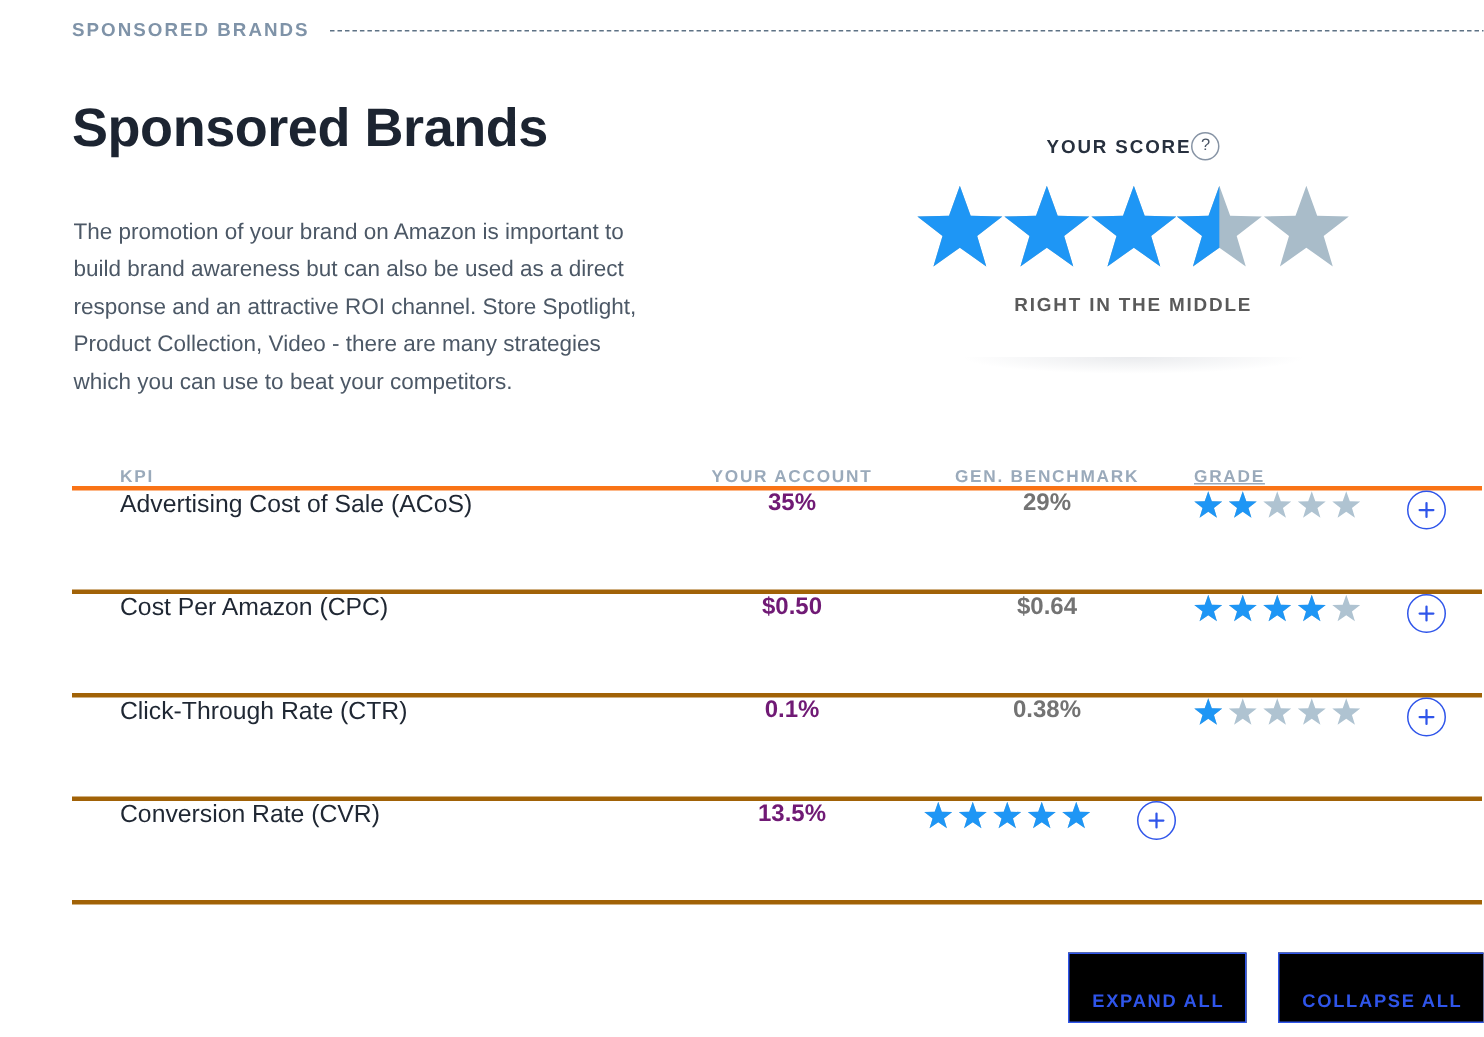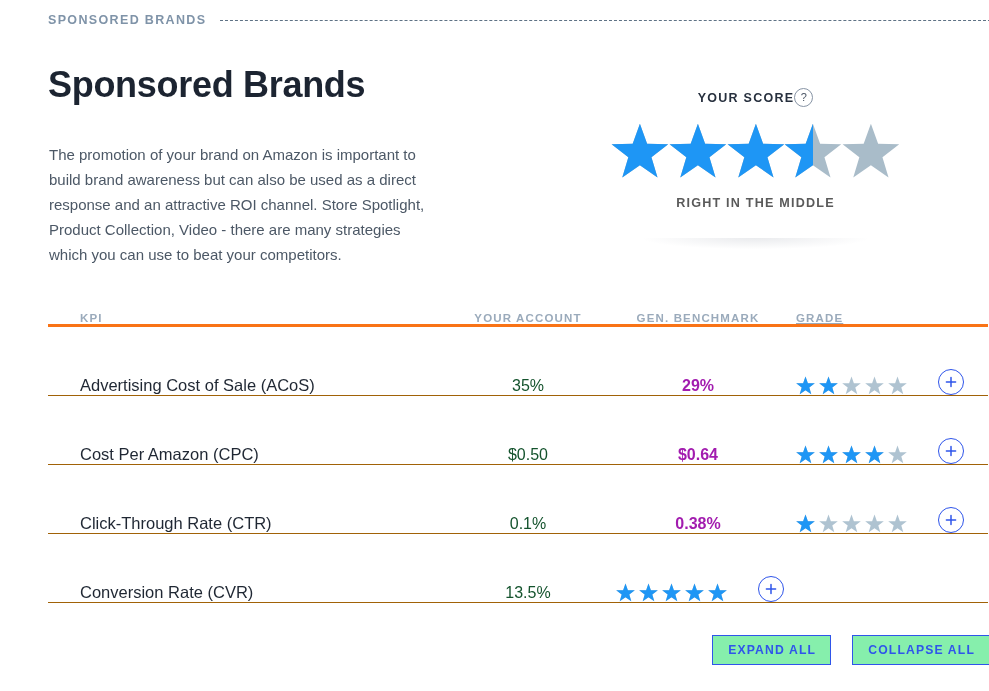--- a/index.html
+++ b/index.html
@@ -80,53 +80,53 @@
   .kpi-head div {
     font-size: 11.5px; font-weight: 700; letter-spacing: 1.15px; color: #9AAABB;
   }
   .c-kpi    { width: 400px; padding-left: 32px; }
   .c-acct   { width: 160px; text-align: center; }
   .c-bench  { width: 180px; text-align: center; }
   .c-grade  { width: 125px; text-align: left; padding-left: 8px; text-decoration: underline; }
   .c-action { width: 75px; text-align: center; }
 
   .kpi-row {
-    display: flex; align-items: flex-end; height: 69px;
-    border-bottom: 1px solid #a16207;
+    display: flex; align-items: flex-start; height: 69px;
+    border-bottom: 3px solid #a16207;
   }
   .kpi-name {
     font-size: 16.5px; color: #1F2733; font-weight: 400;
   }
   .kpi-acct {
-    font-size: 16px; font-weight: 400; color: #14532d;
+    font-size: 16px; font-weight: 700; color: #701a75;
   }
   .kpi-bench {
-    font-size: 16px; font-weight: 700; color: #a21caf;
+    font-size: 16px; font-weight: 700; color: #737373;
   }
   .kpi-grade { display: flex; align-items: center; gap: 4px; }
   .kpi-grade svg { display: block; }
 
   .plus-btn {
     width: 26px; height: 26px; border-radius: 50%;
     border: 1.4px solid #2F55EA; background: #fff;
     display: inline-flex; align-items: center; justify-content: center;
     cursor: pointer; padding: 0;
   }
   .plus-btn svg { display: block; }
 
   
   .footer-actions {
     position: absolute; right: 22px; top: 635px;
     display: flex; gap: 21px;
   }
   .ghost-btn {
-    border: 1.3px solid #2F55EA; background: #86efac; color: #2F55EA;
+    border: 1.3px solid #2F55EA; background: #000000; color: #2F55EA;
     font-family: "Liberation Sans", sans-serif;
     font-size: 12.2px; font-weight: 700; letter-spacing: 1.15px;
-    padding: 7px 14px 7px 15px; cursor: pointer; border-radius: 0;
+    padding: 24px 14px 7px 15px; cursor: pointer; border-radius: 0;
   }
 </style>
 </head>
 <body>
 
 <div class="page">
 
   <div class="eyebrow-row">
     <span class="eyebrow-label">SPONSORED BRANDS</span>
     <span class="eyebrow-dash"></span>

